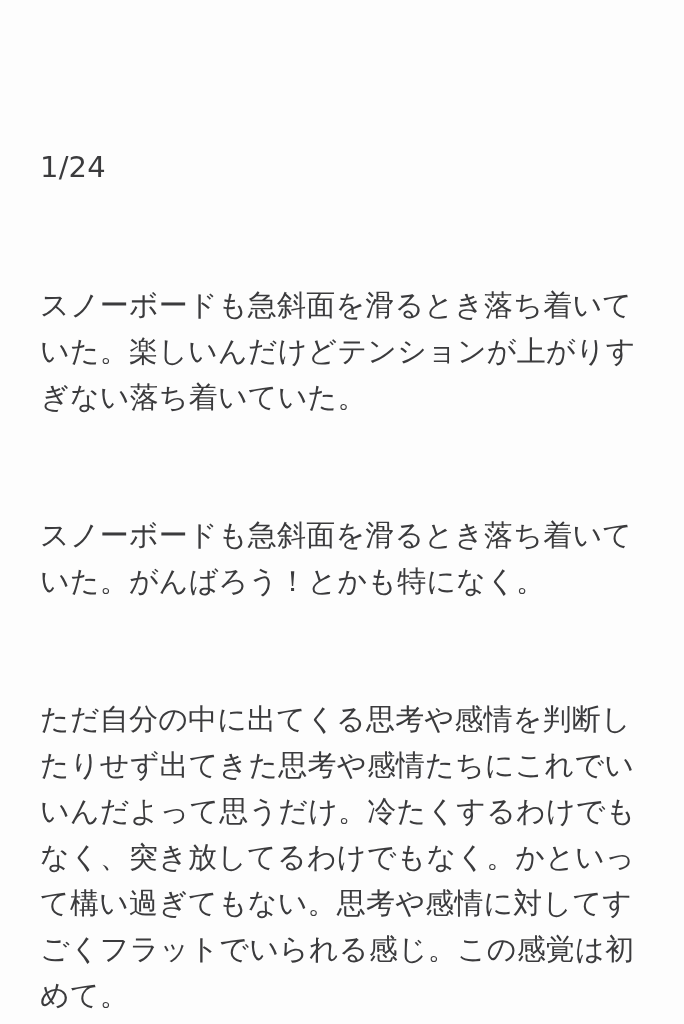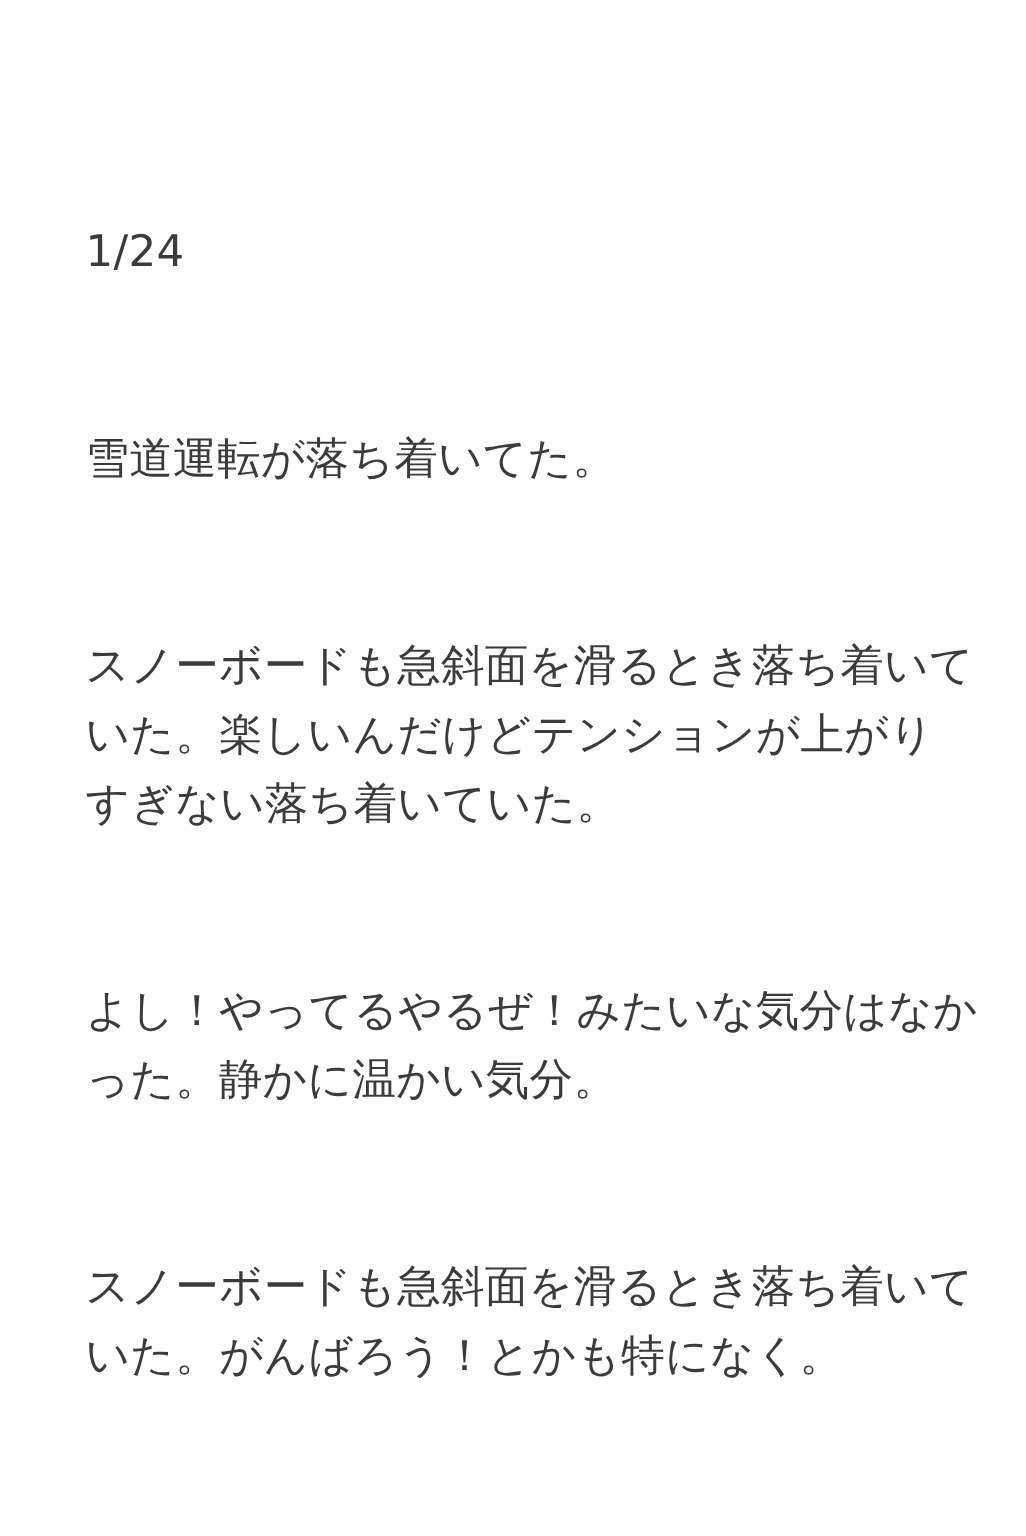--- a/index.html
+++ b/index.html
@@ -28,41 +28,38 @@
     letter-spacing: 0.2px;
     font-weight: 400;
     white-space: pre-wrap;
     word-break: break-all;
     text-align: left;
   }
   .line {
     display: block;
     white-space: pre-wrap;
     word-break: break-all;
-    margin-left: 17px;
   }
   .date-line {
     color: #3b3b3d;
     font-size: 29px;
     line-height: 46px;
   }
   .para {
     display: block;
   }
 </style>
 </head>
 <body>
 
 <div class="page">
   <div class="note-body">
 
     <span class="line date-line">1/24</span>
-    <span class="line para">雪道運転が落ち着いてた。</span>
     <span class="line para">スノーボードも急斜面を滑るとき落ち着いていた。楽しいんだけどテンションが上がりすぎない落ち着いていた。</span>
-    <span class="line para">よし！やってるやるぜ！みたいな気分はなかった。静かに温かい気分。</span>
     <span class="line para">スノーボードも急斜面を滑るとき落ち着いていた。がんばろう！とかも特になく。</span>
     <span class="line para">ただ自分の中に出てくる思考や感情を判断したりせず出てきた思考や感情たちにこれでいいんだよって思うだけ。冷たくするわけでもなく、突き放してるわけでもなく。かといって構い過ぎてもない。思考や感情に対してすごくフラットでいられる感じ。この感覚は初めて。</span>
 
     
     
     
     
 
   </div>
 </div>

